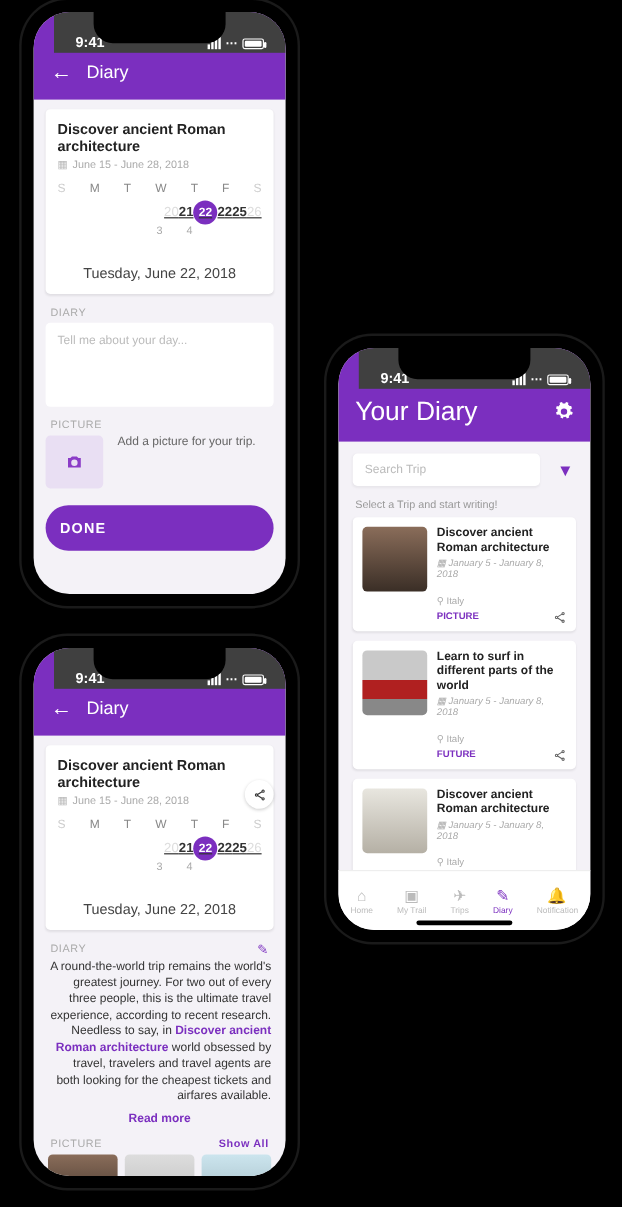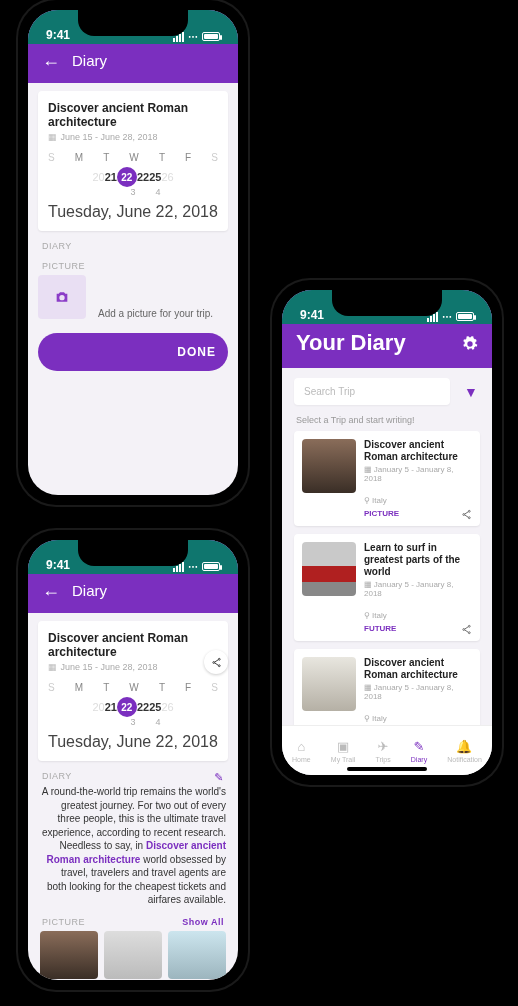--- a/index.html
+++ b/index.html
@@ -2,67 +2,67 @@
 <html><head>
 <meta charset="utf-8">
 <style>
   * { box-sizing: border-box; margin: 0; padding: 0; font-family: -apple-system, "Helvetica Neue", Arial, sans-serif; }
   body { background: #000; width: 518px; height: 1006px; position: relative; overflow: hidden; }
 
   .phone { position: absolute; background: #000; border-radius: 38px; padding: 10px; box-shadow: 0 0 0 2px #1a1a1a; }
   .phone::before { content:""; position:absolute; top:10px; left:50%; transform:translateX(-50%); width:110px; height:26px; background:#000; border-bottom-left-radius:16px; border-bottom-right-radius:16px; z-index:5; }
   .screen { width: 100%; height: 100%; border-radius: 30px; overflow: hidden; position: relative; background:#f4f2f7; }
 
-  .status-bar { position:absolute; top:0; left:0; right:0; height:34px; background:#0f766e; color:#fff; display:flex; align-items:flex-end; justify-content:space-between; padding:0 18px 2px; font-size:12px; font-weight:600; z-index:4; }
+  .status-bar { position:absolute; top:0; left:17px; right:0; height:34px; background:#404040; color:#fff; display:flex; align-items:flex-end; justify-content:space-between; padding:0 18px 2px; font-size:12px; font-weight:600; z-index:4; }
   .status-icons { display:flex; gap:4px; align-items:center; font-size:10px; }
   .bars { display:inline-flex; align-items:flex-end; gap:1px; }
   .bars span { width:2px; background:#fff; }
   .bars span:nth-child(1){height:4px}.bars span:nth-child(2){height:6px}.bars span:nth-child(3){height:8px}.bars span:nth-child(4){height:10px}
   .batt { width:18px; height:9px; border:1px solid #fff; border-radius:2px; position:relative; }
   .batt::after{content:"";position:absolute;right:-3px;top:2px;width:2px;height:5px;background:#fff;border-radius:1px;}
   .batt span{display:block;width:14px;height:5px;background:#fff;margin:1px;border-radius:1px;}
 
   .header { background:#7b2fbf; color:#fff; padding:40px 14px 12px; display:flex; align-items:center; gap:12px; }
   .header .back { font-size:18px; cursor:pointer; }
   .header .title { font-size:15px; font-weight:400; }
-  .header.big .title { font-size:22px; font-weight:700; }
+  .header.big .title { font-size:22px; font-weight:400; }
   .header .gear { margin-left:auto; font-size:16px; }
 
   
   #phone1 { top:0; left:18px; width:230px; height:505px; }
   .card { background:#fff; border-radius:4px; margin:8px 10px; padding:10px; box-shadow:0 1px 2px rgba(0,0,0,0.08); }
   .trip-title { font-size:12px; font-weight:700; color:#222; }
   .trip-dates { font-size:9px; color:#aaa; margin-top:3px; display:flex; align-items:center; gap:4px; }
   .cal-ico { font-size:9px; color:#bbb; }
   .week-row { display:flex; justify-content:space-between; margin-top:10px; font-size:10px; color:#888; }
   .week-row .dim { color:#ccc; }
-  .date-row { display:flex; justify-content:center; margin-top:4px; font-size:11px; color:#333; font-weight:600; align-items:center; }
+  .date-row { display:flex; justify-content:flex-end; margin-top:4px; font-size:11px; color:#333; font-weight:600; align-items:center;text-decoration:underline; }
   .date-row .dim { color:#ddd; font-weight:400; }
   .date-row .sel { width:20px; height:20px; border-radius:50%; background:#7b2fbf; color:#fff; display:flex; align-items:center; justify-content:center; font-size:10px; }
   .date-row2 { display:flex; justify-content:space-between; margin-top:0; font-size:9px; color:#aaa; }
   .date-row2 > span { width:20px; text-align:center; }
-  .date-label { font-size:16px; color:#444; margin-top:6px; }
+  .date-label { text-align:center; font-size:12px; color:#444; margin-top:24px; }
   .section-label { font-size:9px; color:#aaa; margin:10px 14px 4px; letter-spacing:0.5px; }
   .textarea { background:#fff; margin:0 10px; padding:10px; font-size:10px; color:#bbb; height:70px; border-radius:4px; }
-  .pic-box { display:flex; align-items:flex-end; gap:12px; margin:0 10px; }
+  .pic-box { display:flex; align-items:flex-start; gap:12px; margin:0 10px; }
   .pic-thumb { width:48px; height:44px; background:#e9dff3; border-radius:4px; display:flex; align-items:center; justify-content:center; color:#8b3cc7; font-size:16px; }
   .pic-text { font-size:10px; color:#666; }
-  .done-btn { margin:14px 10px; background:#7b2fbf; color:#fff; text-align:right; padding:12px; border-radius:22px; font-size:12px; font-weight:600; letter-spacing:1px; }
+  .done-btn { margin:14px 10px; background:#7b2fbf; color:#fff; text-align:left; padding:12px; border-radius:22px; font-size:12px; font-weight:600; letter-spacing:1px; }
 
   
   #phone2 { top:280px; left:272px; width:230px; height:505px; }
   .search-row { display:flex; gap:12px; margin:10px 12px; align-items:center; }
   .search-input { flex:1; background:#fff; border-radius:4px; padding:8px 10px; font-size:10px; color:#bbb; box-shadow:0 1px 2px rgba(0,0,0,0.05); }
   .filter-ico { color:#7b2fbf; font-size:14px; width:18px; text-align:center; }
   .hint { font-size:9px; color:#999; margin:2px 14px 6px; }
   .trip-card { background:#fff; border-radius:4px; margin:0 12px 8px; padding:8px; display:flex; gap:8px; box-shadow:0 1px 2px rgba(0,0,0,0.08); position:relative; }
   .trip-img { width:54px; height:54px; border-radius:4px; flex-shrink:0; }
   .trip-info { flex:1; min-width:0; }
   .tc-title { font-size:10px; font-weight:700; color:#222; line-height:1.2; }
-  .tc-date { font-size:8px; color:#aaa; margin-top:2px; }
+  .tc-date { font-size:8px; color:#aaa; margin-top:2px;font-style:italic; }
   .tc-loc { font-size:8px; color:#aaa; margin-top:13px; }
   .tc-status { font-size:8px; font-weight:700; margin-top:4px; color:#7b2fbf; }
   .share { position:absolute; bottom:6px; right:8px; font-size:11px; color:#666; }
   .bottom-nav { position:absolute; bottom:0; left:0; right:0; height:50px; background:#fff; display:flex; justify-content:space-around; align-items:center; border-top:1px solid #eee; }
   .nav-item { text-align:center; font-size:7px; color:#bbb; }
   .nav-item.active { color:#7b2fbf; }
   .nav-ico { font-size:13px; display:block; margin-bottom:2px; }
   .home-ind { position:absolute; bottom:4px; left:50%; transform:translateX(-50%); width:80px; height:4px; background:#000; border-radius:3px; z-index:6; }
 
   
@@ -140,20 +140,21 @@
           <span></span>
         <span>3</span>
         <span>4</span>
         <span></span>
           <span></span>
       </div>
       <div class="date-label">Tuesday, June 22, 2018</div>
     </div>
 
     <div class="section-label">DIARY</div>
+    <div class="textarea">Tell me about your day...</div>
 
     <div class="section-label">PICTURE</div>
     <div class="pic-box">
       <div class="pic-thumb">
         <svg class="icon" viewBox="0 0 24 24" fill="currentColor">
             <path d="M4 7h3l2-2h6l2 2h3v12H4V7zm8 10a4 4 0 100-8 4 4 0 000 8z"></path>
           </svg>
       </div>
       <div class="pic-text">Add a picture for your trip.</div>
     </div>
@@ -206,21 +207,21 @@
           <div class="share"><svg class="icon" viewBox="0 0 24 24" fill="none" stroke="currentColor" stroke-width="2">
               <circle cx="18" cy="5" r="2"></circle>
               <circle cx="6" cy="12" r="2"></circle>
               <circle cx="18" cy="19" r="2"></circle>
               <path d="M8 11l8-5M8 13l8 5"></path>
             </svg></div>
         </div>
         <div class="trip-card">
           <div class="trip-img img-bus"></div>
           <div class="trip-info">
-            <div class="tc-title">Learn to surf in greatest parts of the world</div>
+            <div class="tc-title">Learn to surf in different parts of the world</div>
             <div class="tc-date"><span>▦</span> January 5 - January 8, 2018</div>
             <div class="tc-loc"><span>⚲</span> Italy</div>
             <div class="tc-status">FUTURE</div>
           </div>
           <div class="share"><svg class="icon" viewBox="0 0 24 24" fill="none" stroke="currentColor" stroke-width="2">
               <circle cx="18" cy="5" r="2"></circle>
               <circle cx="6" cy="12" r="2"></circle>
               <circle cx="18" cy="19" r="2"></circle>
               <path d="M8 11l8-5M8 13l8 5"></path>
             </svg></div>
@@ -319,20 +320,21 @@
         </svg>
     </div>
 
     <div class="section-label">
       <span>DIARY</span>
       <span class="edit-ico">✎</span>
     </div>
     <div class="diary-text">
       <span>A round-the-world trip remains the world's greatest journey. For two out of every three people, this is the ultimate travel experience, according to recent research. Needless to say, in </span><span class="link">Discover ancient Roman architecture</span><span> world obsessed by travel, travelers and travel agents are both looking for the cheapest tickets and airfares available.</span>
     </div>
+    <div class="read-more">Read more</div>
 
     <div class="section-label">
       <span>PICTURE</span>
       <span class="showall">Show All</span>
     </div>
     <div class="pic-row">
       <div class="img-forest"></div>
       <div class="img-car"></div>
       <div class="img-build"></div>
     </div>

